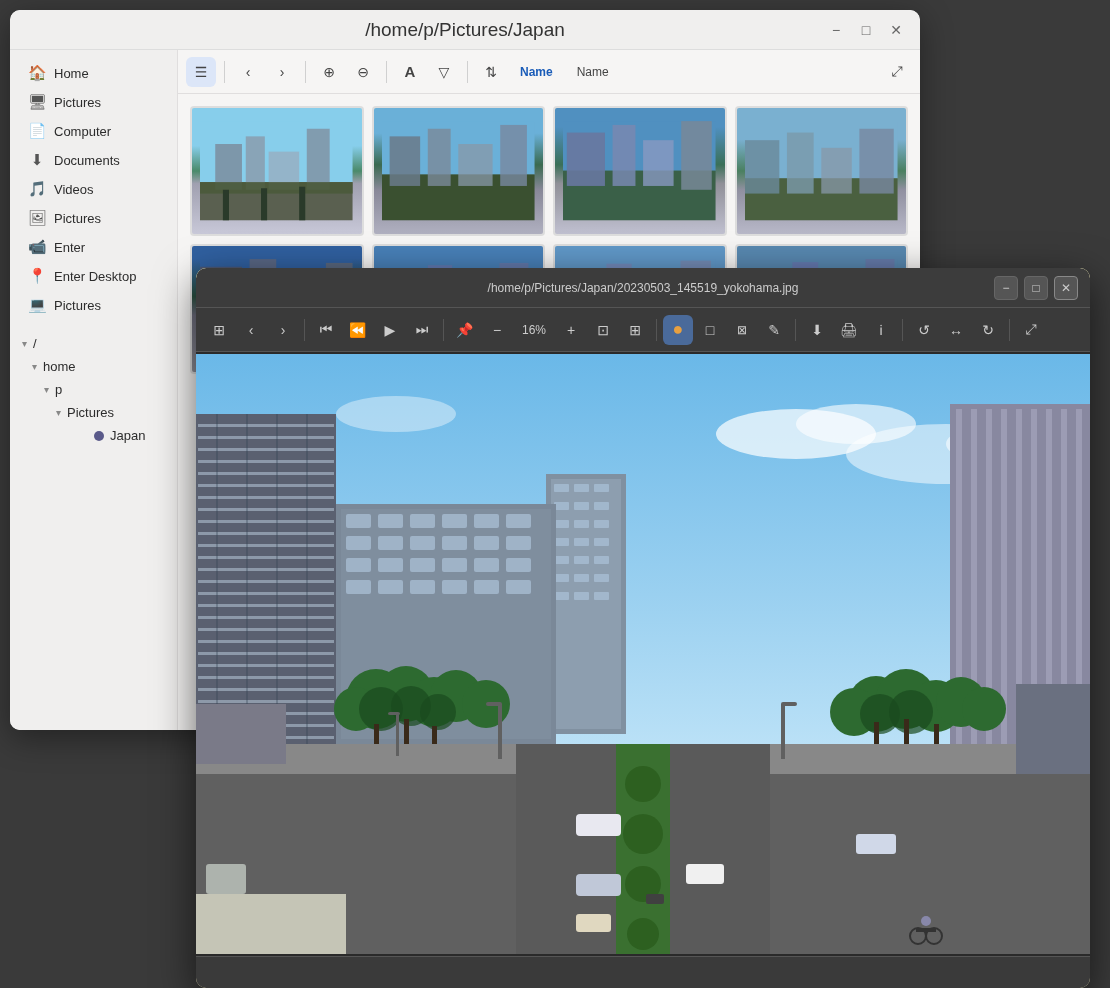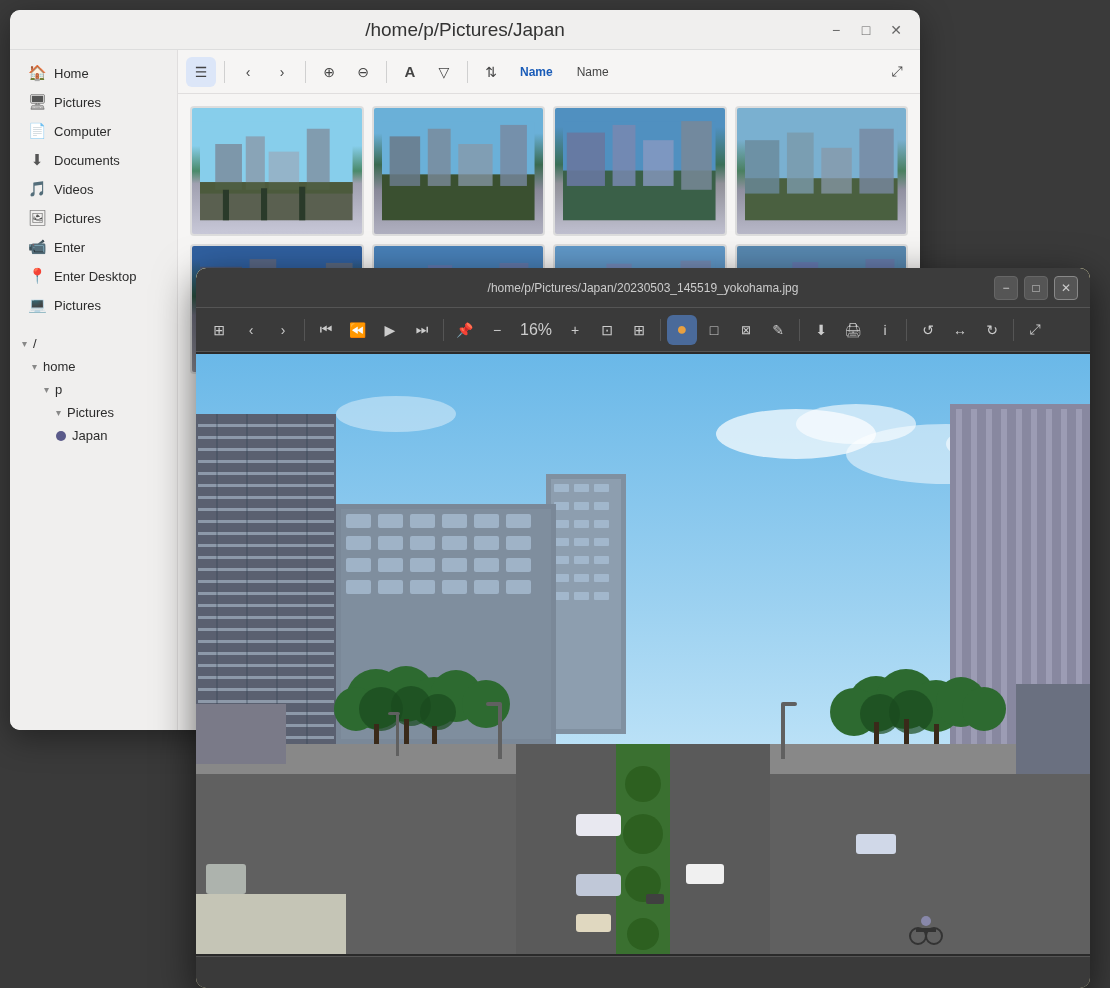--- a/index.html
+++ b/index.html
@@ -232,21 +232,21 @@
       cursor: pointer;
       border-radius: 6px;
       display: flex;
       align-items: center;
       justify-content: center;
       font-size: 14px;
       color: #ccc;
     }
     .iv-tb-btn.active { background: #4a6a9a; }
     .iv-tb-separator { width: 1px; height: 22px; background: #555; margin: 0 4px; }
-    .iv-zoom-pct { font-size: 16px; color: #ccc; padding: 0 6px; min-width: 40px; text-align: center; }
+    .iv-zoom-pct { font-size: 12px; color: #ccc; padding: 0 6px; min-width: 40px; text-align: center; }
 
     .iv-content {
       flex: 1;
       display: flex;
       align-items: center;
       justify-content: center;
       overflow: hidden;
       background: #2a2a2a;
     }
 
@@ -325,21 +325,21 @@
         <span>home</span>
       </div>
       <div class="sidebar-tree-item" style="padding-left:34px">
         <span class="tree-arrow">▾</span>
         <span>p</span>
       </div>
       <div class="sidebar-tree-item" style="padding-left:46px">
         <span class="tree-arrow">▾</span>
         <span>Pictures</span>
       </div>
-      <div class="sidebar-tree-item" style="padding-left:46px">
+      <div class="sidebar-tree-item" style="padding-left:84px">
         <span class="tree-dot active"></span>
         <span>Japan</span>
       </div>
     </div>
 
     <div class="fm-main">
 
       <div class="fm-toolbar">
         <button class="tb-btn active">☰</button>
         <div class="tb-separator"></div>

